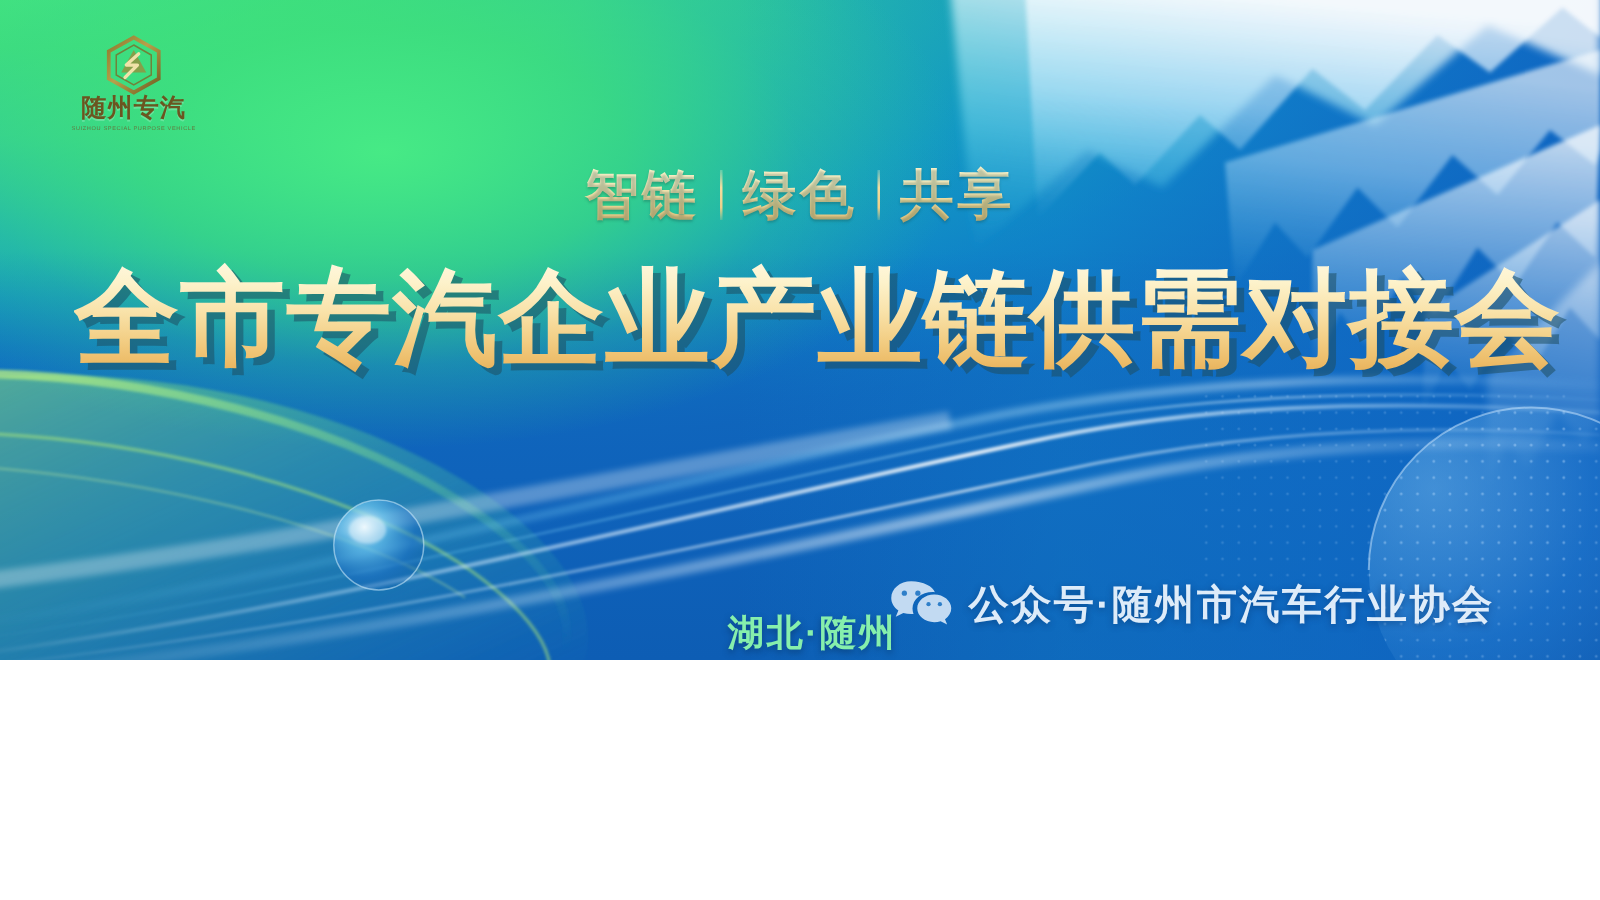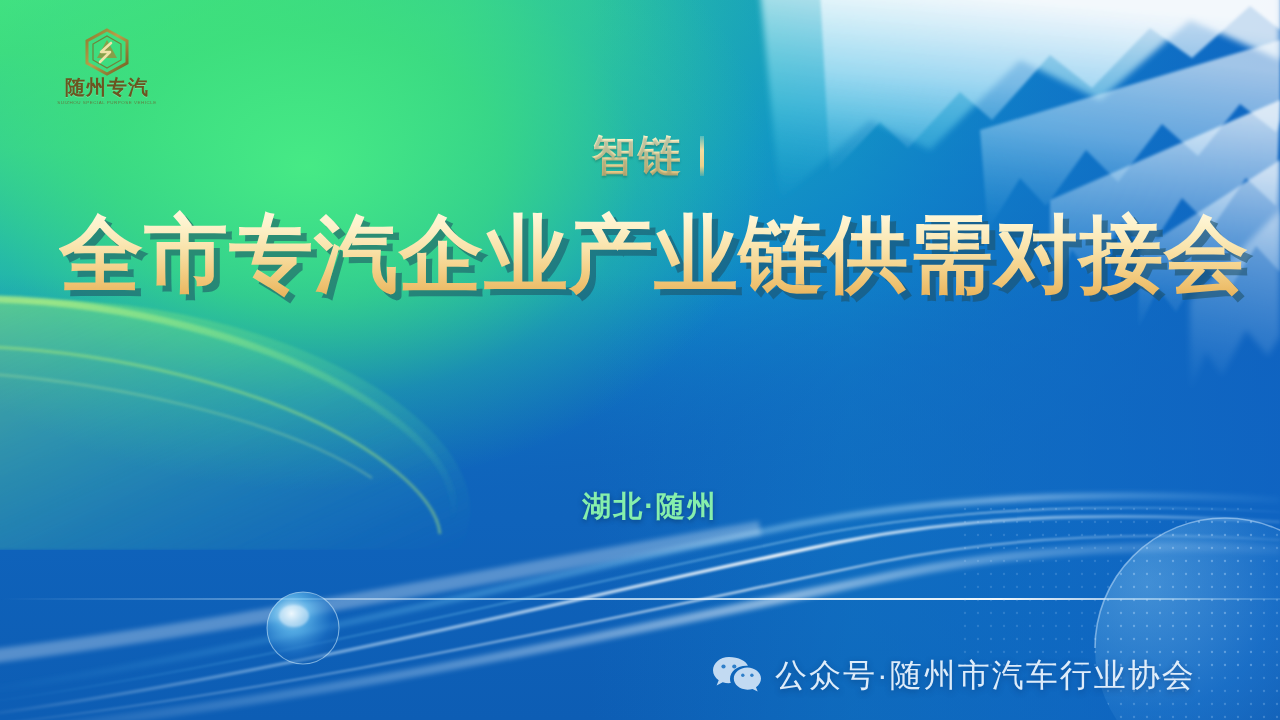--- a/index.html
+++ b/index.html
@@ -1,21 +1,21 @@
 <!DOCTYPE html>
 <html><head>
 <meta charset="utf-8">
 <style>
   html,body{margin:0;padding:0;}
   body{
     width:1280px;height:720px;overflow:hidden;
     font-family:"Liberation Sans","DejaVu Sans",sans-serif;
   }
   .poster{
-    position:relative;width:1280px;height:720px;overflow:hidden;
+    position:relative;width:1280px;height:528px;overflow:hidden;
     background:#1068bd;
   }
 
   
   .bg-base{
     position:absolute;inset:0;
     background:
       radial-gradient(120% 95% at 2% -8%, #46e882 0%, #3fe07c 16%, #37d38e 30%, #22b7ac 44%, #14a0c0 56%, #0f84c6 70%, #0f6dbe 84%, #0f5fb4 100%);
   }
   .bg-blue-bottom{
@@ -109,21 +109,21 @@
     font-size:25px;font-weight:700;letter-spacing:1px;color:#f3f1df;
     text-shadow:0 2px 5px rgba(5,40,80,.5);
   }
 
   
   .footer{
     position:absolute;left:712px;bottom:22px;
     display:flex;align-items:center;gap:13px;z-index:8;
   }
   .footer-text{
-    font-size:32px;font-weight:400;letter-spacing:2px;
+    font-size:32px;font-weight:700;letter-spacing:2px;
     color:rgba(238,246,255,.93);
     text-shadow:0 2px 6px rgba(5,40,90,.45);
     white-space:nowrap;
   }
 </style>
 </head>
 <body>
 
 <div class="poster">
 
@@ -268,21 +268,23 @@
       <path d="M26,12 L36,30 L16,30 Z" fill="#9f8a38" opacity=".75"></path>
       <path d="M30,15 L20,24 L29,24 L19,34" fill="none" stroke="#f0e2a8" stroke-width="2.6" stroke-linejoin="round" stroke-linecap="round"></path>
     </svg>
     <div class="logo-name">随州专汽</div>
     <div class="logo-sub">SUIZHOU SPECIAL PURPOSE VEHICLE</div>
   </div>
 
   <div class="subtitle">
     <span class="sub-word">智链</span>
     <span class="sub-sep"></span>
+    <span class="sub-word">绿色</span>
     <span class="sub-sep"></span>
+    <span class="sub-word">共享</span>
   </div>
 
   <div class="title">
     <span class="title-text">
       <span class="title-shadow">全市专汽企业产业链供需对接会</span>
       <span class="title-face">全市专汽企业产业链供需对接会</span>
     </span>
   </div>
 
   <div class="venue">

